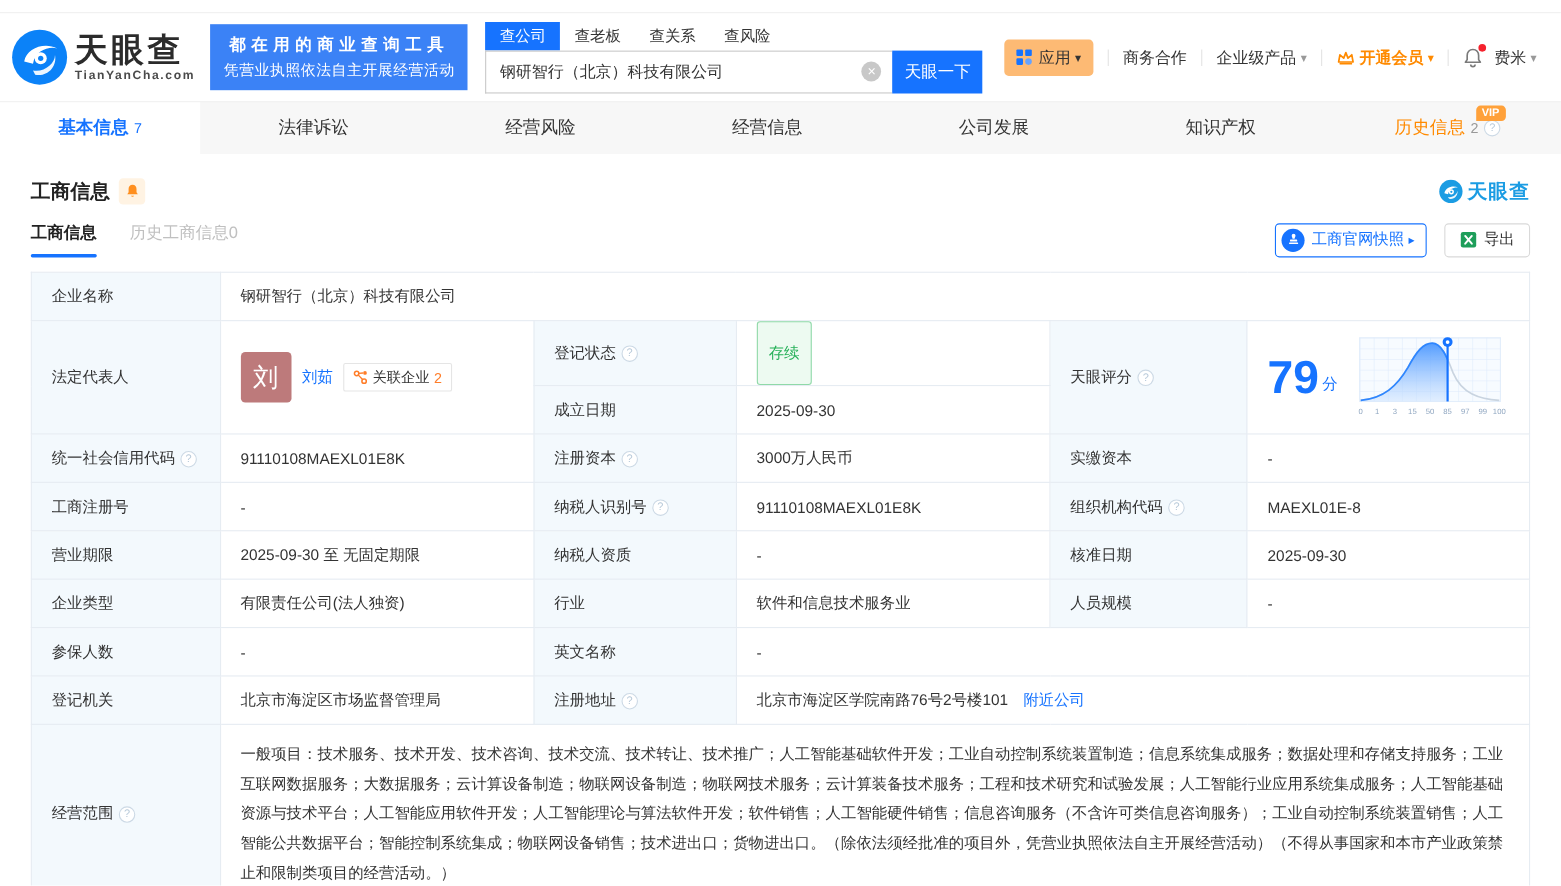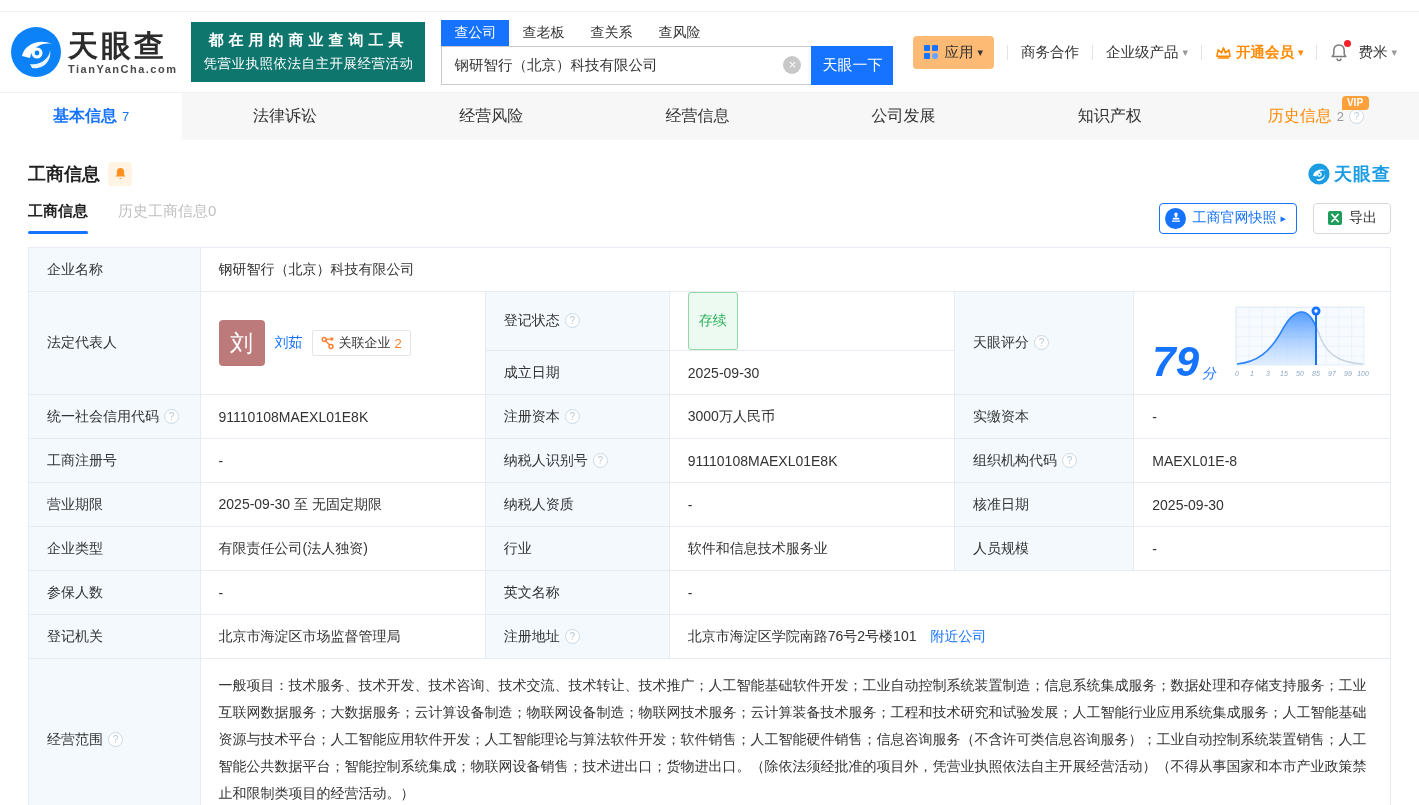--- a/index.html
+++ b/index.html
@@ -10,21 +10,21 @@
   .topline { height:12px; border-bottom:1px solid #f0f0f0; }
 
   
   .hdr { height:80px; display:flex; align-items:center; padding:0 22px 0 10px; }
   .logo { display:flex; align-items:center; cursor:pointer; }
   .logo-icon { width:52px; height:52px; }
   .logo-txt { margin-left:6px; }
   .brand { font-size:30px; font-weight:bold; color:#2b2b2b; letter-spacing:3px; line-height:32px; }
   .domain { font-size:11px; font-weight:bold; color:#4a4a4a; letter-spacing:1.5px; margin-top:1px; }
 
-  .slogan { margin-left:14px; background:#0f766e; color:#fff; width:234px; padding:9px 8px;
+  .slogan { margin-left:14px; background:#3b82f6; color:#fff; width:234px; padding:9px 8px;
     text-align:center; }
   .slogan .l1 { font-size:15px; font-weight:bold; letter-spacing:5px; white-space:nowrap; }
   .slogan .l2 { font-size:13.5px; margin-top:5px; letter-spacing:0.5px; white-space:nowrap; }
 
   .search { margin-left:16px; width:452px; }
   .s-tabs { display:flex; align-items:flex-end; height:27px; }
   .s-tab { font-size:14px; color:#333; padding:4px 13px; cursor:pointer; }
   .s-tab.active { background:#1673ff; color:#fff; }
   .s-row { display:flex; }
   .s-input-wrap { position:relative; flex:1; }
@@ -108,21 +108,21 @@
   .avatar { width:46px; height:46px; border-radius:4px; background:#bd7a7b; color:#fff; font-size:23px;
     display:flex; align-items:center; justify-content:center; cursor:pointer; }
   .link { color:#1673ff; cursor:pointer; }
   .rep-wrap .link { margin:0 9px 0 10px; }
   .rel-badge { display:flex; align-items:center; border:1px solid #e5e5e5; border-radius:2px;
     padding:3px 8px; font-size:13px; cursor:pointer; background:#fff; }
   .rel-badge .t { color:#333; margin-left:4px; }
   .rel-badge .rel-cnt { color:#ff7d29; margin-left:4px; }
   .status { display:inline-block; border:1px solid #8fd9a8; background:#edfaf1; color:#28b15a;
     font-size:14px; padding:19px 10px; border-radius:3px; }
-  .score-wrap { display:flex; align-items:flex-end;font-style:italic; }
+  .score-wrap { display:flex; align-items:center; }
   .score-num { font-size:42px; font-weight:bold; color:#1673ff; line-height:1; }
   .score-unit { font-size:14px; color:#1673ff; margin:14px 0 0 3px; }
   .score-chart { margin-left:14px; cursor:pointer; }
   .scope-cell { line-height:27px; padding:13px 18px !important; height:auto !important; }
   .addr-link { margin-left:10px; }
 </style>
 </head>
 <body>
 
 <div class="topline"></div>

